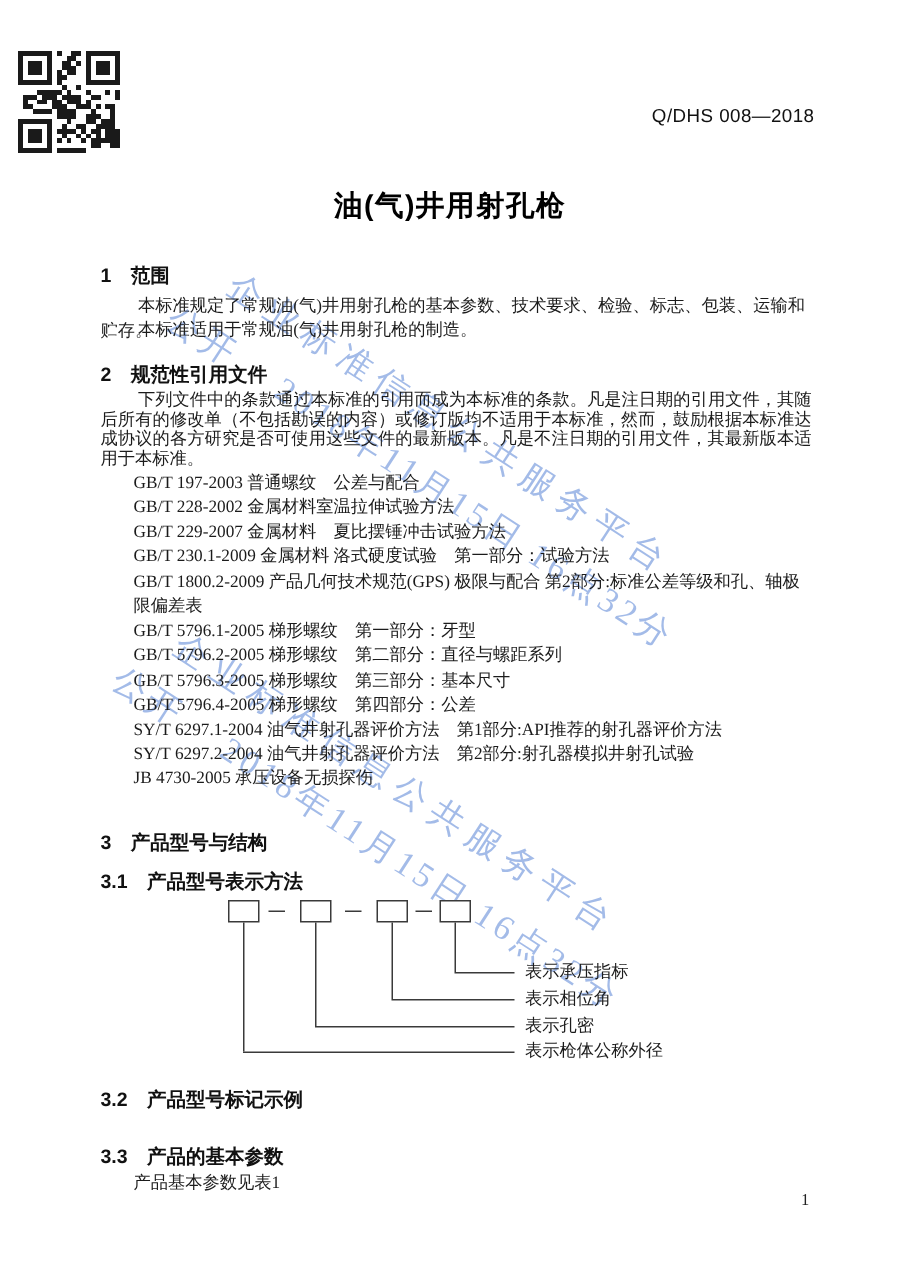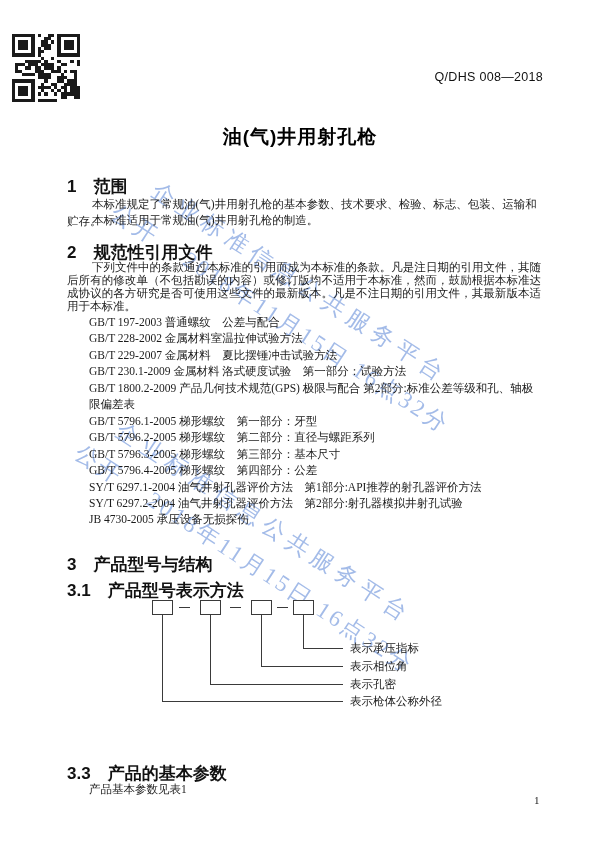--- a/index.html
+++ b/index.html
@@ -36,21 +36,21 @@
   .wm-1 { left:162px; top:176px; }
   .wm-2 { left:126px; top:416px; }
   .wm-line1 { font-size:23px; letter-spacing:6px; line-height:30px; }
   .wm-line2 { font-size:23px; letter-spacing:3px; line-height:30px; margin-top:11px; margin-left:-22px; }
   .wm-gap { display:inline-block; width:34px; }
 
   
   .blk { position:absolute; left:67px; width:474px; }
   .h-num {
     font-family:"Liberation Sans", sans-serif; font-weight:bold;
-    font-size:17px; color:#111; white-space:pre-wrap;
+    font-size:13px; color:#111; white-space:pre-wrap;
   }
   .para {
     font-size:11.5px; line-height:16.5px; color:#1b1b1b;
     text-indent:25px; white-space:normal;
   }
   .para-justify { text-align:justify; line-height:13px; }
 
   .ref-list { left:89px; width:452px; list-style:none; }
   .ref-item {
     font-size:11.5px; line-height:16.45px; color:#1b1b1b;
@@ -281,18 +281,19 @@
     <div class="dg-hline" style="top:68px;left:194px;width:82px"></div>
     <div class="dg-hline" style="top:86px;left:143px;width:133px"></div>
     <div class="dg-hline" style="top:103px;left:95px;width:181px"></div>
 
     <div class="dg-label" style="top:44px">表示承压指标</div>
     <div class="dg-label" style="top:62px">表示相位角</div>
     <div class="dg-label" style="top:80px">表示孔密</div>
     <div class="dg-label" style="top:97px">表示枪体公称外径</div>
   </div>
 
+  <div class="blk h-num" style="top:724px">3.2　产品型号标记示例</div>
 
   <div class="blk h-num" style="top:762px">3.3　产品的基本参数</div>
   <div class="blk inline-text" style="top:782px;left:89px">产品基本参数见表1</div>
 
   <div class="page-num">1</div>
 </div>
 
 </body></html>

